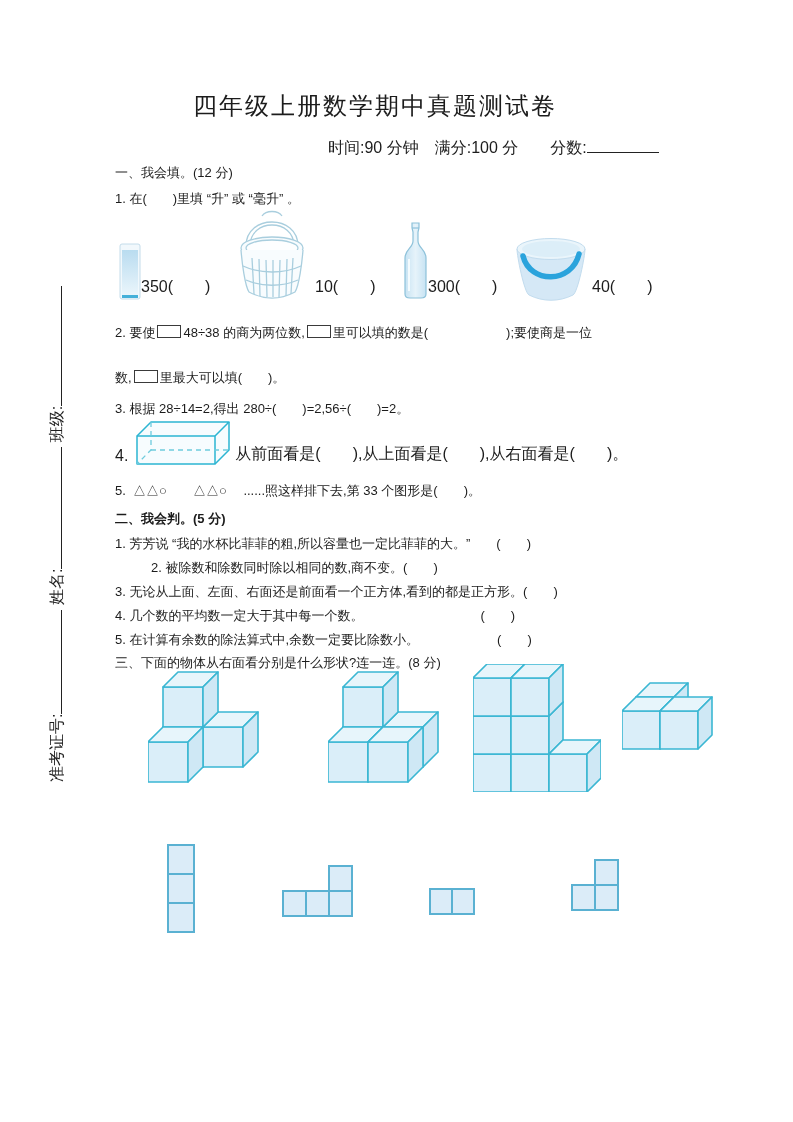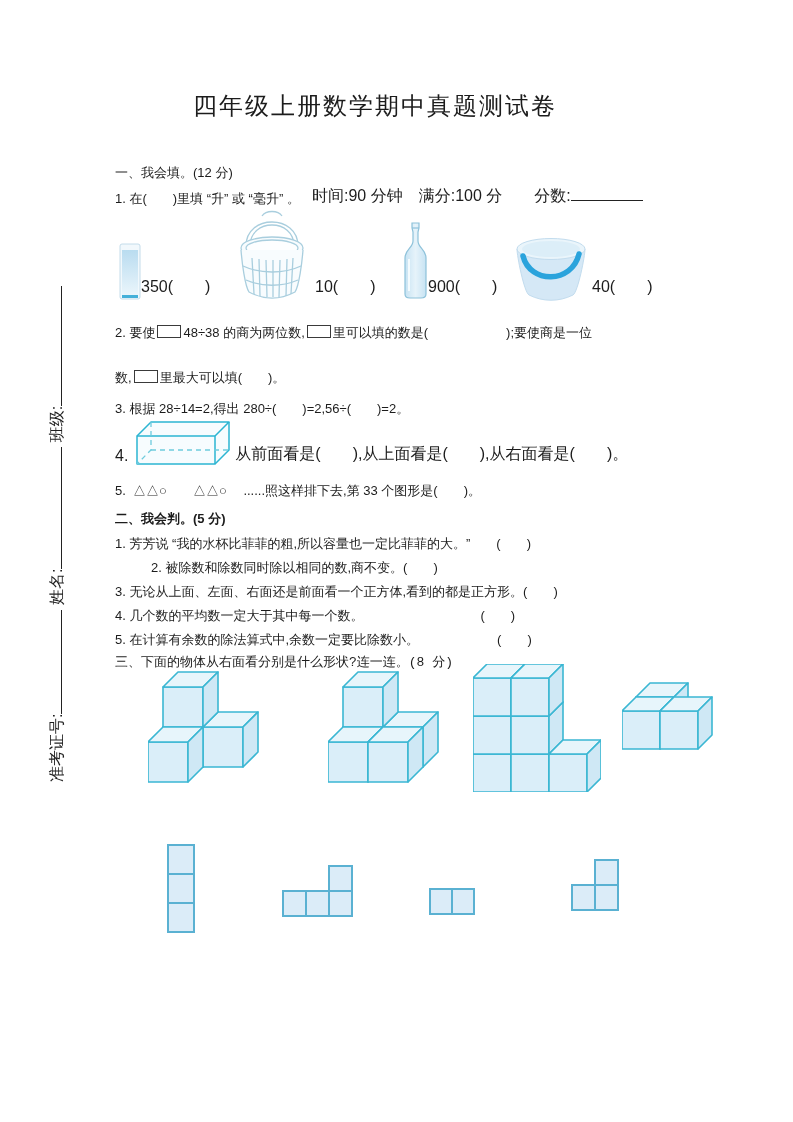--- a/index.html
+++ b/index.html
@@ -34,21 +34,21 @@
 
 <div class="page">
 
   <div class="abs sidebar">
     <span>准考证号:</span><span class="blank" style="width:104px"></span>
     <span>姓名:</span><span class="blank" style="width:122px"></span>
     <span>班级:</span><span class="blank" style="width:120px"></span>
   </div>
 
   <div class="abs title" style="left:90px;top:90px;">四年级上册数学期中真题测试卷</div>
-  <div class="abs meta" style="left:312px;top:137px;margin-top:48px;"><span>时间:90 分钟　满分:100 分　　分数:</span><span class="blank" style="width:72px"></span></div>
+  <div class="abs meta" style="left:328px;top:137px;"><span>时间:90 分钟　满分:100 分　　分数:</span><span class="blank" style="width:72px"></span></div>
 
   <div class="abs line" style="left:115px;top:161px;">一、我会填。(12 分)</div>
   <div class="abs line" style="left:115px;top:187px;">1. 在(　　)里填 “升” 或 “毫升” 。</div>
 
   <div class="abs q1row">
 
     <div class="it" style="left:4px;bottom:2px;">
       <svg width="22" height="57" viewBox="0 0 22 57">
         <defs>
             <linearGradient id="gw" x1="0" y1="0" x2="0" y2="1">
@@ -85,21 +85,21 @@
           <stop offset="0" stop-color="#c7e3f3"></stop>
               <stop offset="0.5" stop-color="#e6f3fa"></stop>
               <stop offset="1" stop-color="#c7e3f3"></stop>
             </linearGradient>
           </defs>
         <path d="M8,2 L15,2 L15,7 L14,11 L14,20 C14,27 22,28 22,37 L22,73 C22,76 20,77 17,77 L6,77 C3,77 1,76 1,73 L1,37 C1,28 9,27 9,20 L9,11 L8,7 Z" fill="url(#gb)" stroke="#8ec2da" stroke-width="1.2"></path>
         <path d="M8,7 L15,7" stroke="#8ec2da" stroke-width="1.2"></path>
         <path d="M5,38 L5,70" stroke="#f4fbfe" stroke-width="2"></path>
       </svg>
     </div>
-    <div class="it q1label" style="left:313px;bottom:4px;">900(　　)</div>
+    <div class="it q1label" style="left:313px;bottom:4px;">300(　　)</div>
 
     <div class="it" style="left:397px;bottom:0px;">
       <svg width="78" height="68" viewBox="0 0 78 68">
         <path d="M5,15 C5,22 12,58 17,61 C31,68 47,68 61,61 C66,58 73,22 73,15 Z" fill="#d5e8f6" stroke="#c2dcee"></path>
         <ellipse cx="39" cy="15" rx="34" ry="10.5" fill="#eaf5fb" stroke="#c2dcee"></ellipse>
         <ellipse cx="39" cy="15" rx="29" ry="8" fill="#dceef8"></ellipse>
         <path d="M11,22 C18,50 60,50 67,20" fill="none" stroke="#2aa3dc" stroke-width="5.5" stroke-linecap="round"></path>
       </svg>
     </div>
     <div class="it q1label" style="left:477px;bottom:4px;">40(　　)</div>
@@ -131,21 +131,21 @@
 
   <div class="abs line" style="left:115px;top:479px;">5.  △△○　　△△○　 ......照这样排下去,第 33 个图形是(　　)。</div>
 
   <div class="abs line" style="left:115px;top:507px;font-weight:bold;">二、我会判。(5 分)</div>
   <div class="abs line" style="left:115px;top:532px;">1. 芳芳说 “我的水杯比菲菲的粗,所以容量也一定比菲菲的大。”　　(　　)</div>
   <div class="abs line" style="left:115px;top:556px;margin-left:36px;">2. 被除数和除数同时除以相同的数,商不变。(　　)</div>
   <div class="abs line" style="left:115px;top:580px;">3. 无论从上面、左面、右面还是前面看一个正方体,看到的都是正方形。(　　)</div>
   <div class="abs line" style="left:115px;top:604px;">4. 几个数的平均数一定大于其中每一个数。　　　　　　　　　(　　)</div>
   <div class="abs line" style="left:115px;top:628px;">5. 在计算有余数的除法算式中,余数一定要比除数小。　　　　　　(　　)</div>
 
-  <div class="abs line" style="left:115px;top:651px;font-family:Liberation Mono, monospace;">三、下面的物体从右面看分别是什么形状?连一连。(8 分)</div>
+  <div class="abs line" style="left:115px;top:651px;">三、下面的物体从右面看分别是什么形状?连一连。(8 分)</div>
 
   <div class="abs" style="left:148px;top:670px;">
     <svg width="112" height="114" viewBox="0 0 112 114">
       <g class="cubeface">
           <path class="f-front" d="M15,57 h40 v40 h-40 Z"></path>
           <path class="f-top" d="M15,57 l15,-15 h40 l-15,15 Z"></path>
           <path class="f-right" d="M55,57 l15,-15 v40 l-15,15 Z"></path>
         </g>
       <g class="cubeface">
           <path class="f-front" d="M55,57 h40 v40 h-40 Z"></path>

